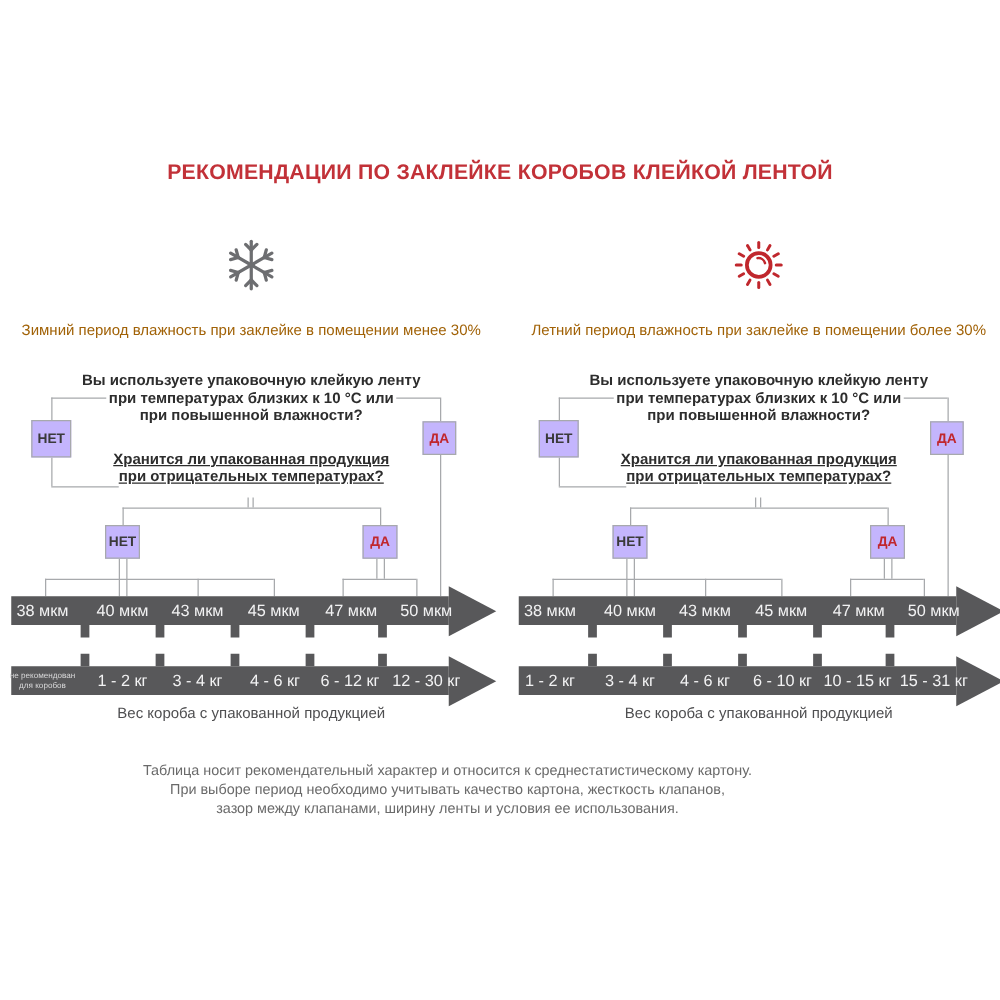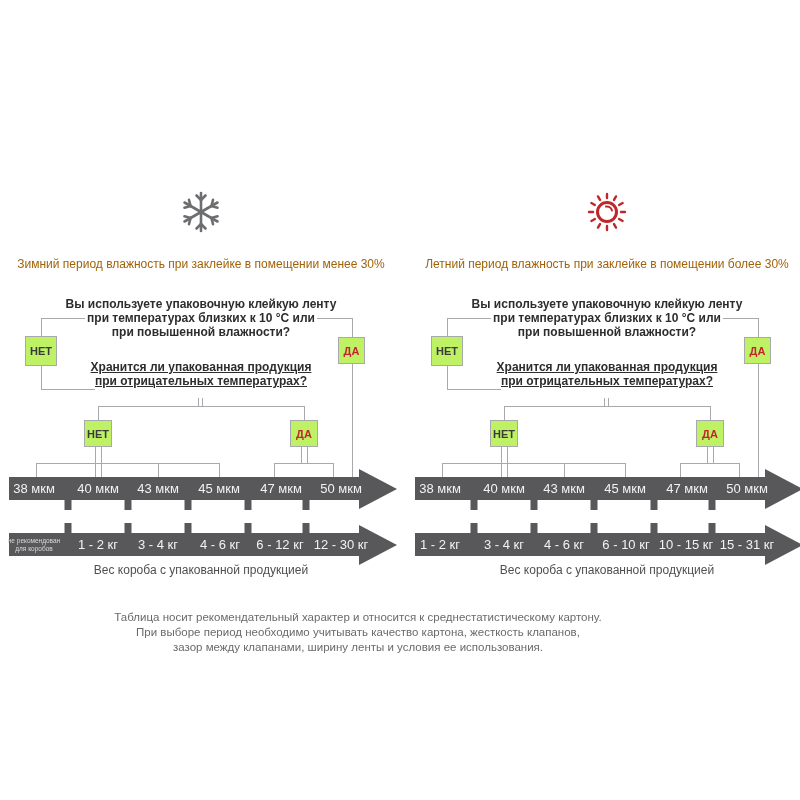--- a/index.html
+++ b/index.html
@@ -22,21 +22,21 @@
   .question{
     position:absolute;left:0;width:400px;text-align:center;
     font-size:12px;font-weight:bold;color:#2d2d2d;line-height:14px;
   }
   .q1{top:112px;}
   .q2{top:175px;text-decoration:underline;}
   .line{position:absolute;background:#a7a9ac;}
   .hline{height:1px;}
   .vline{width:1px;}
   .qbox{
-    position:absolute;border:1px solid #a7a9ac;background:#bef264;
+    position:absolute;border:1px solid #a7a9ac;background:#c4b5fd;
     display:flex;align-items:center;justify-content:center;
     font-size:11px;font-weight:bold;color:#3a3a3a;box-sizing:border-box;
   }
   .qbox.yes{color:#c0272d;}
   .band{position:absolute;left:8px;width:350px;height:23px;background:#58585a;}
   .arrowhead{
     position:absolute;left:358px;width:0;height:0;
     border-left:38px solid #58585a;border-top:20px solid transparent;border-bottom:20px solid transparent;
   }
   .band-label{
@@ -59,20 +59,21 @@
   .footer{
     position:absolute;top:610px;left:0;width:716px;text-align:center;
     font-size:11.5px;line-height:15px;color:#6a6a6a;
   }
 </style>
 </head>
 <body>
 
 <div id="stage">
 
+  <div class="title">РЕКОМЕНДАЦИИ ПО ЗАКЛЕЙКЕ КОРОБОВ КЛЕЙКОЙ ЛЕНТОЙ</div>
 
   <div class="chart" id="chart-winter">
     <svg class="season-icon" viewBox="-23 -23 46 46">
       <g stroke="#6d6e71" stroke-width="2.6" stroke-linecap="round" fill="none">
         <g>
             <line x1="0" y1="0" x2="0" y2="-19"></line>
             <line x1="0" y1="-12" x2="-4.5" y2="-16.5"></line>
             <line x1="0" y1="-12" x2="4.5" y2="-16.5"></line>
           </g>
         <g transform="rotate(60)">

